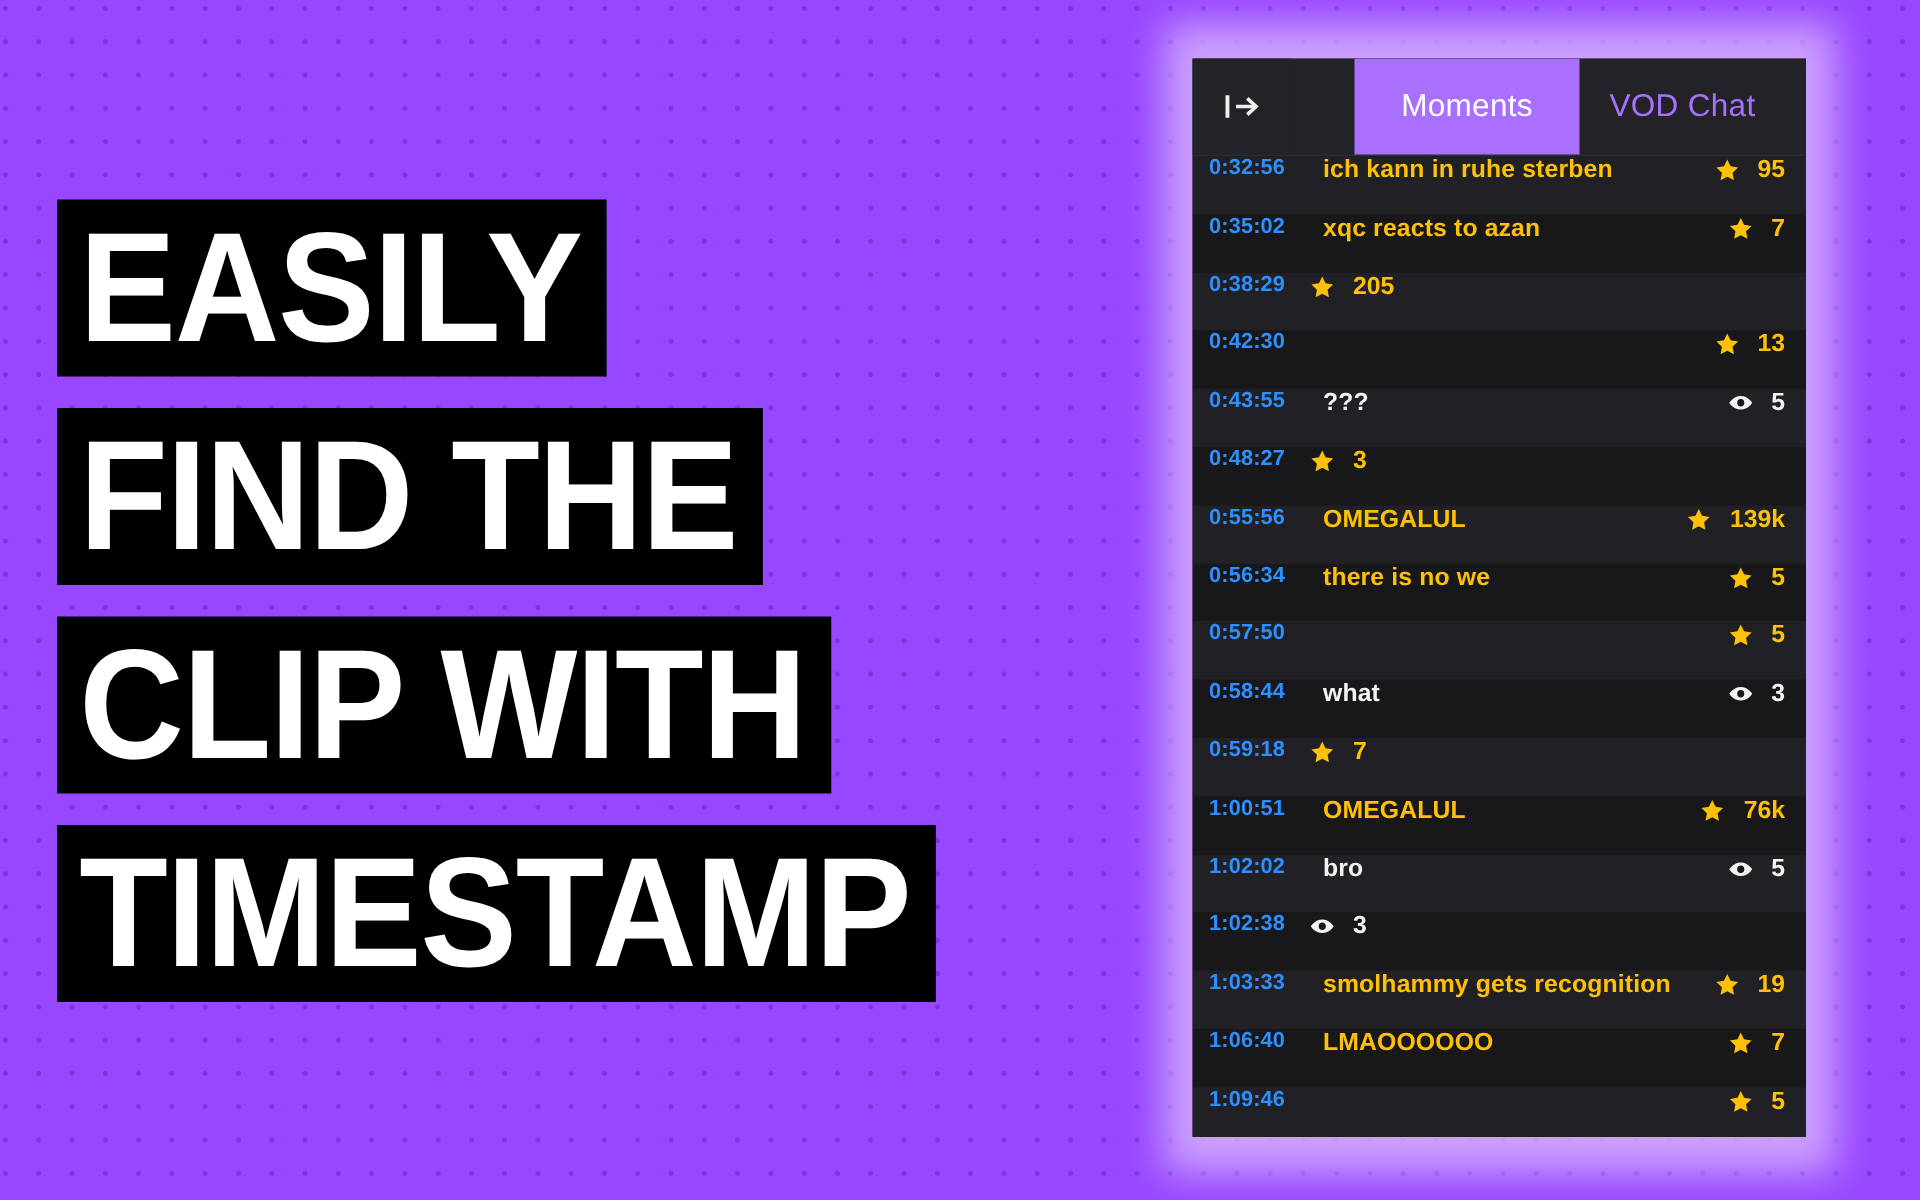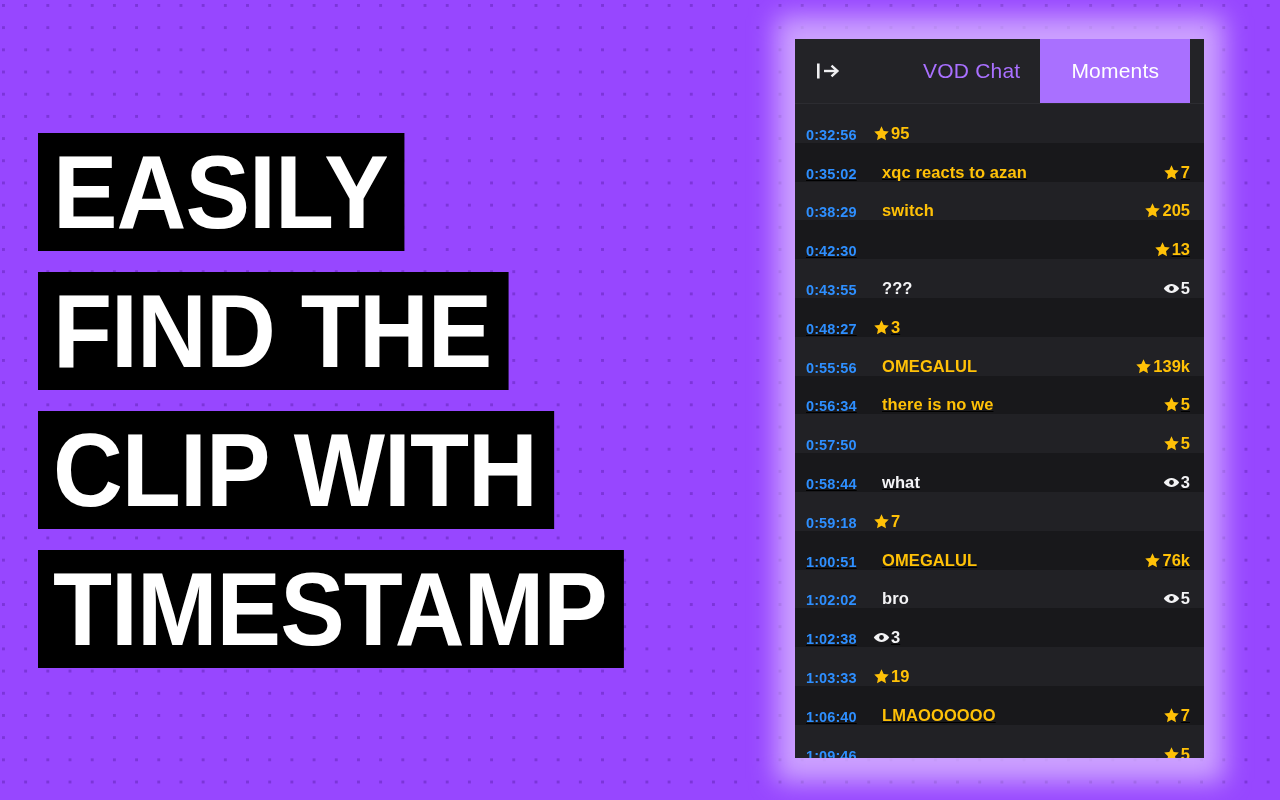--- a/index.html
+++ b/index.html
@@ -118,28 +118,28 @@
 
   
   .moments-list {
     flex: 1;
     display: flex;
     flex-direction: column;
     overflow: hidden;
   }
   .moment-row {
     display: flex;
-    align-items: flex-end;
+    align-items: flex-start;
     height: 38.8px;
     flex: 0 0 38.8px;
     padding: 0 10px 0 11px;
     box-sizing: border-box;
   }
   .moment-row.alt { background: #212125; }
-  .moment-row.base { background: #18181b; text-decoration: underline; }
+  .moment-row.base { background: #18181b; }
 
   .m-time {
     flex: 0 0 auto;
     width: 67px;
     color: #2e8fff;
     font-size: 14.5px;
     font-weight: bold;
     letter-spacing: 0.1px;
   }
   .m-title {
@@ -152,21 +152,21 @@
     white-space: nowrap;
     text-overflow: ellipsis;
   }
   .m-title.yellow { color: #ffc107; }
   .m-title.white  { color: #f3f3f5; }
 
   .m-metric {
     flex: 0 0 auto;
     display: flex;
     align-items: center;
-    gap: 1px;
+    gap: 12px;
     font-size: 16.5px;
     font-weight: bold;
     padding-right: 4px;
   }
   .m-metric.star  { color: #ffc107; }
   .m-metric.eye   { color: #f3f3f5; }
   .m-metric svg { display: block; }
 </style>
 </head>
 <body>
@@ -188,28 +188,29 @@
       <div class="collapse-btn">
         <span>
           <svg width="26" height="24" viewBox="0 0 26 24" fill="none">
             <rect x="2" y="4.5" width="2.6" height="15" fill="#efeff1"></rect>
             <path d="M9 12 H21.5" stroke="#efeff1" stroke-width="2.4"></path>
             <path d="M16.5 6.6 L22.4 12 L16.5 17.4" stroke="#efeff1" stroke-width="2.4" fill="none" stroke-linejoin="miter"></path>
           </svg>
         </span>
       </div>
       <div class="tabs">
+        <div class="tab tab-moments">Moments</div>
         <div class="tab tab-vodchat">VOD Chat</div>
-        <div class="tab tab-moments">Moments</div>
       </div>
     </div>
 
     <div class="moments-list" id="moments-list">
         <div class="moment-row alt">
           <div class="m-time">0:32:56</div>
+          <div class="m-title yellow">ich kann in ruhe sterben</div>
           <div class="m-metric star">
             <span>
               <svg width="17" height="17" viewBox="0 0 24 24" fill="currentColor">
                 <path d="M12 1.8l3.1 6.5 7.1 1-5.2 5 1.3 7.1L12 18l-6.3 3.4 1.3-7.1-5.2-5 7.1-1z"></path>
               </svg>
             </span>
             <span>95</span>
           </div>
         </div>
         <div class="moment-row base">
@@ -219,21 +220,20 @@
             <span>
               <svg width="17" height="17" viewBox="0 0 24 24" fill="currentColor">
                 <path d="M12 1.8l3.1 6.5 7.1 1-5.2 5 1.3 7.1L12 18l-6.3 3.4 1.3-7.1-5.2-5 7.1-1z"></path>
               </svg>
             </span>
             <span>7</span>
           </div>
         </div>
         <div class="moment-row alt">
           <div class="m-time">0:38:29</div>
-          <div class="m-title yellow">switch</div>
           <div class="m-metric star">
             <span>
               <svg width="17" height="17" viewBox="0 0 24 24" fill="currentColor">
                 <path d="M12 1.8l3.1 6.5 7.1 1-5.2 5 1.3 7.1L12 18l-6.3 3.4 1.3-7.1-5.2-5 7.1-1z"></path>
               </svg>
             </span>
             <span>205</span>
           </div>
         </div>
         <div class="moment-row base">
@@ -364,20 +364,21 @@
               <svg width="17" height="13" viewBox="0 0 24 16" fill="none">
                 <path d="M1.2 8S5 1.6 12 1.6 22.8 8 22.8 8 19 14.4 12 14.4 1.2 8 1.2 8z" fill="currentColor"></path>
                 <ellipse cx="12" cy="8" rx="3.3" ry="3.5" fill="#18181b"></ellipse>
               </svg>
             </span>
             <span>3</span>
           </div>
         </div>
         <div class="moment-row alt">
           <div class="m-time">1:03:33</div>
+          <div class="m-title yellow">smolhammy gets recognition</div>
           <div class="m-metric star">
             <span>
               <svg width="17" height="17" viewBox="0 0 24 24" fill="currentColor">
                 <path d="M12 1.8l3.1 6.5 7.1 1-5.2 5 1.3 7.1L12 18l-6.3 3.4 1.3-7.1-5.2-5 7.1-1z"></path>
               </svg>
             </span>
             <span>19</span>
           </div>
         </div>
         <div class="moment-row base">

